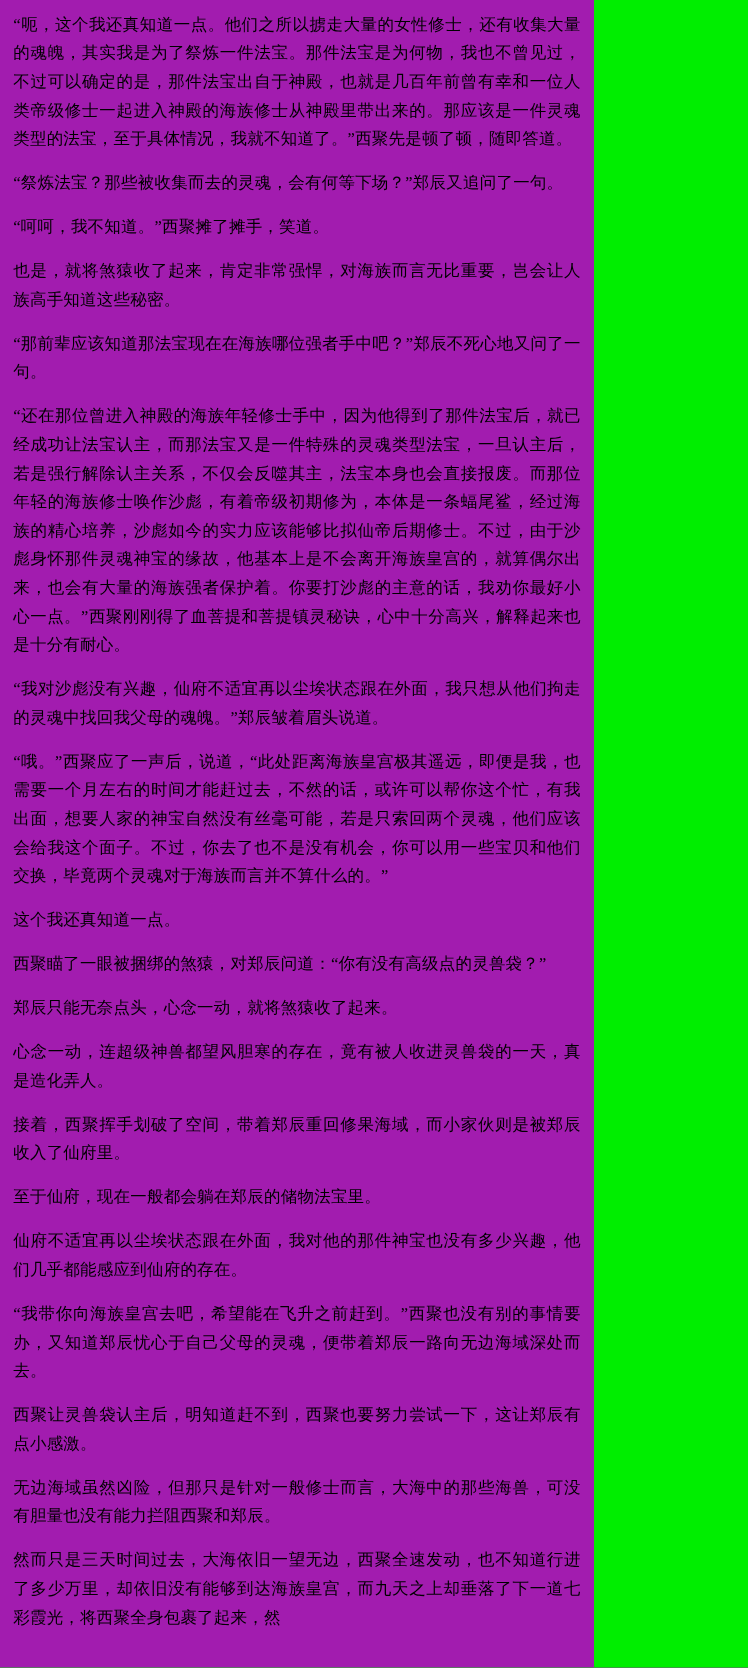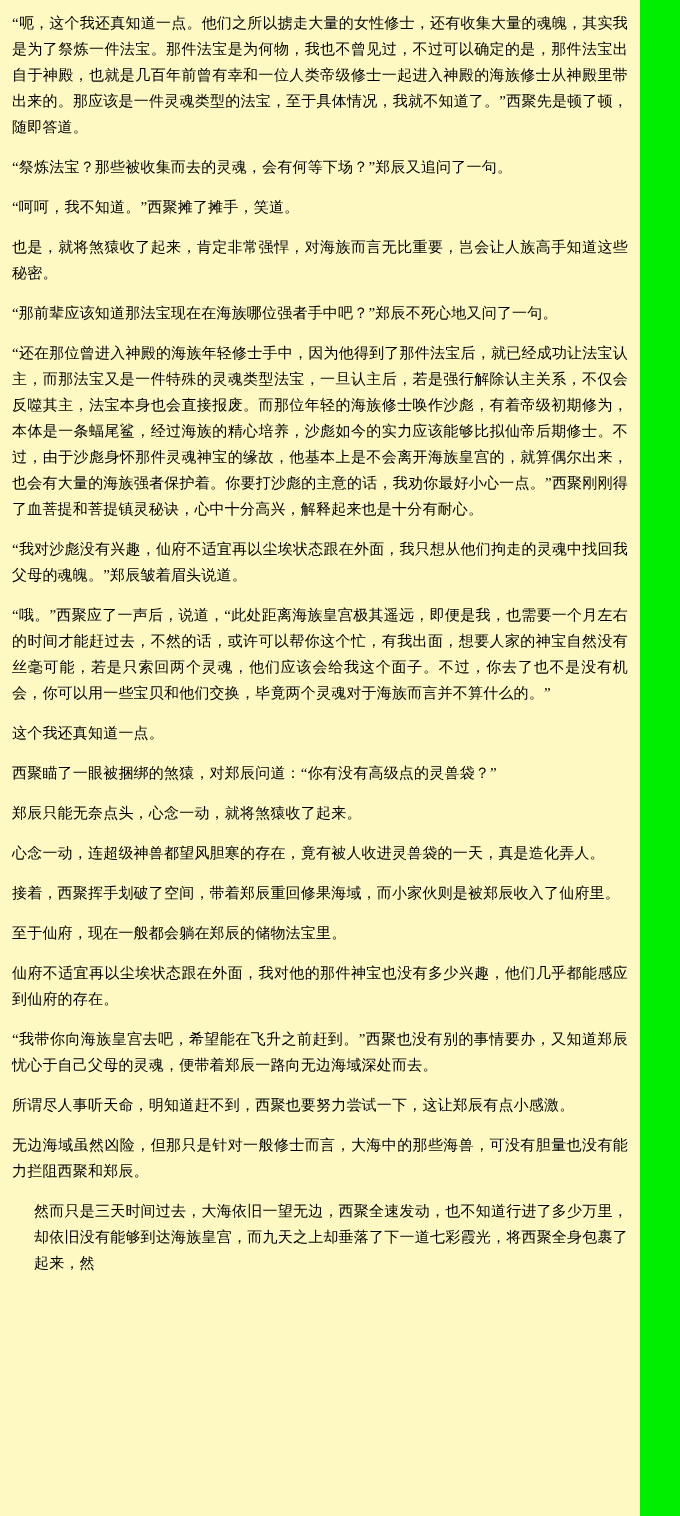--- a/index.html
+++ b/index.html
@@ -5,38 +5,37 @@
   html, body {
     margin: 0;
     padding: 0;
   }
   body {
     width: 680px;
     background: #00ee00;
     font-family: "Liberation Serif", "DejaVu Serif", serif;
   }
   .page {
-    width: 640px;
+    width: 540px;
     min-height: 1516px;
-    background: #fef9c3;
+    background: #a21caf;
     box-sizing: border-box;
     padding: 10px 12px 14px 12px;
   }
   .para {
     color: #000000;
     font-size: 15px;
     line-height: 26px;
     text-align: justify;
     text-justify: inter-ideograph;
     margin: 0 0 14px 0;
     letter-spacing: 0.2px;
   }
   .para:last-child {
     margin-bottom: 0;
-    margin-left: 22px;
   }
 </style>
 </head>
 <body>
 
 <div class="page">
   <p class="para">“呃，这个我还真知道一点。他们之所以掳走大量的女性修士，还有收集大量的魂魄，其实我是为了祭炼一件法宝。那件法宝是为何物，我也不曾见过，不过可以确定的是，那件法宝出自于神殿，也就是几百年前曾有幸和一位人类帝级修士一起进入神殿的海族修士从神殿里带出来的。那应该是一件灵魂类型的法宝，至于具体情况，我就不知道了。”西聚先是顿了顿，随即答道。</p>
   <p class="para">“祭炼法宝？那些被收集而去的灵魂，会有何等下场？”郑辰又追问了一句。</p>
   <p class="para">“呵呵，我不知道。”西聚摊了摊手，笑道。</p>
   <p class="para">也是，就将煞猿收了起来，肯定非常强悍，对海族而言无比重要，岂会让人族高手知道这些秘密。</p>
@@ -45,16 +44,16 @@
   <p class="para">“我对沙彪没有兴趣，仙府不适宜再以尘埃状态跟在外面，我只想从他们拘走的灵魂中找回我父母的魂魄。”郑辰皱着眉头说道。</p>
   <p class="para">“哦。”西聚应了一声后，说道，“此处距离海族皇宫极其遥远，即便是我，也需要一个月左右的时间才能赶过去，不然的话，或许可以帮你这个忙，有我出面，想要人家的神宝自然没有丝毫可能，若是只索回两个灵魂，他们应该会给我这个面子。不过，你去了也不是没有机会，你可以用一些宝贝和他们交换，毕竟两个灵魂对于海族而言并不算什么的。”</p>
   <p class="para">这个我还真知道一点。</p>
   <p class="para">西聚瞄了一眼被捆绑的煞猿，对郑辰问道：“你有没有高级点的灵兽袋？”</p>
   <p class="para">郑辰只能无奈点头，心念一动，就将煞猿收了起来。</p>
   <p class="para">心念一动，连超级神兽都望风胆寒的存在，竟有被人收进灵兽袋的一天，真是造化弄人。</p>
   <p class="para">接着，西聚挥手划破了空间，带着郑辰重回修果海域，而小家伙则是被郑辰收入了仙府里。</p>
   <p class="para">至于仙府，现在一般都会躺在郑辰的储物法宝里。</p>
   <p class="para">仙府不适宜再以尘埃状态跟在外面，我对他的那件神宝也没有多少兴趣，他们几乎都能感应到仙府的存在。</p>
   <p class="para">“我带你向海族皇宫去吧，希望能在飞升之前赶到。”西聚也没有别的事情要办，又知道郑辰忧心于自己父母的灵魂，便带着郑辰一路向无边海域深处而去。</p>
-  <p class="para">所谓尽人事听天命，明知道赶不到，西聚也要努力尝试一下，这让郑辰有点小感激。</p>
+  <p class="para">西聚让灵兽袋认主后，明知道赶不到，西聚也要努力尝试一下，这让郑辰有点小感激。</p>
   <p class="para">无边海域虽然凶险，但那只是针对一般修士而言，大海中的那些海兽，可没有胆量也没有能力拦阻西聚和郑辰。</p>
   <p class="para">然而只是三天时间过去，大海依旧一望无边，西聚全速发动，也不知道行进了多少万里，却依旧没有能够到达海族皇宫，而九天之上却垂落了下一道七彩霞光，将西聚全身包裹了起来，然</p>
 </div>
 
 </body></html>

